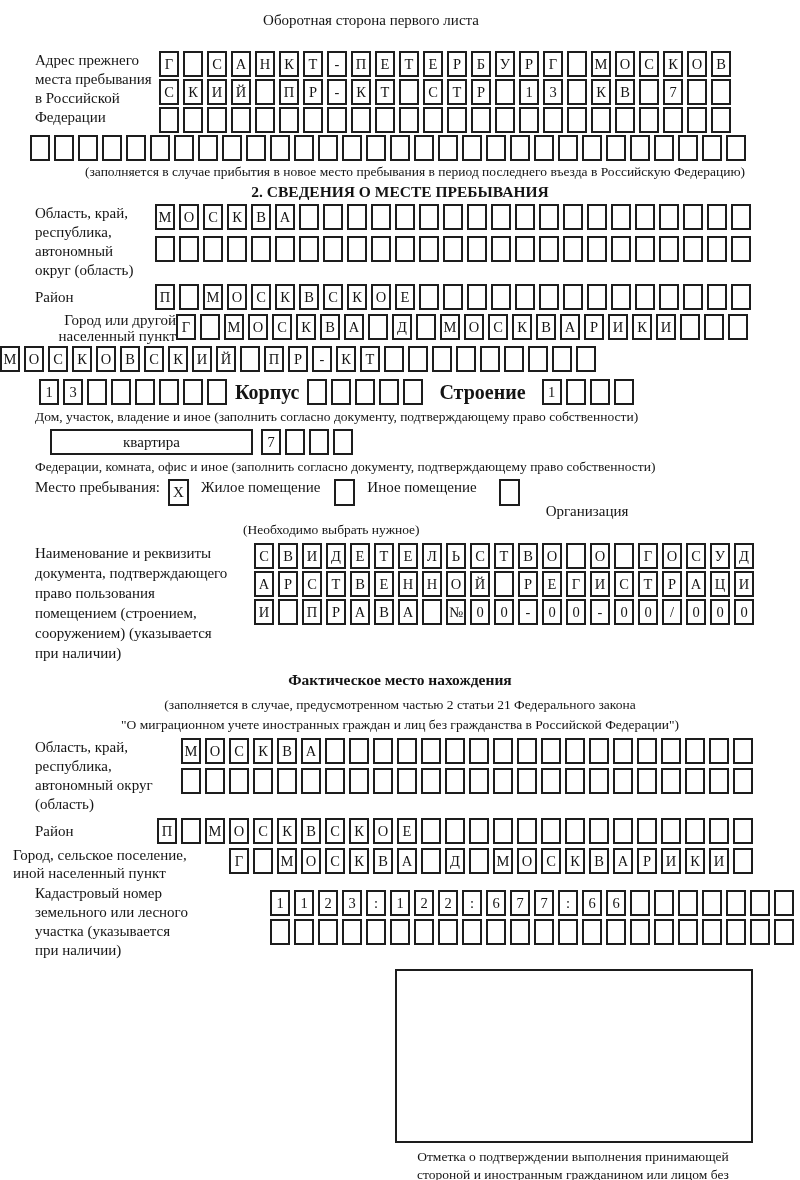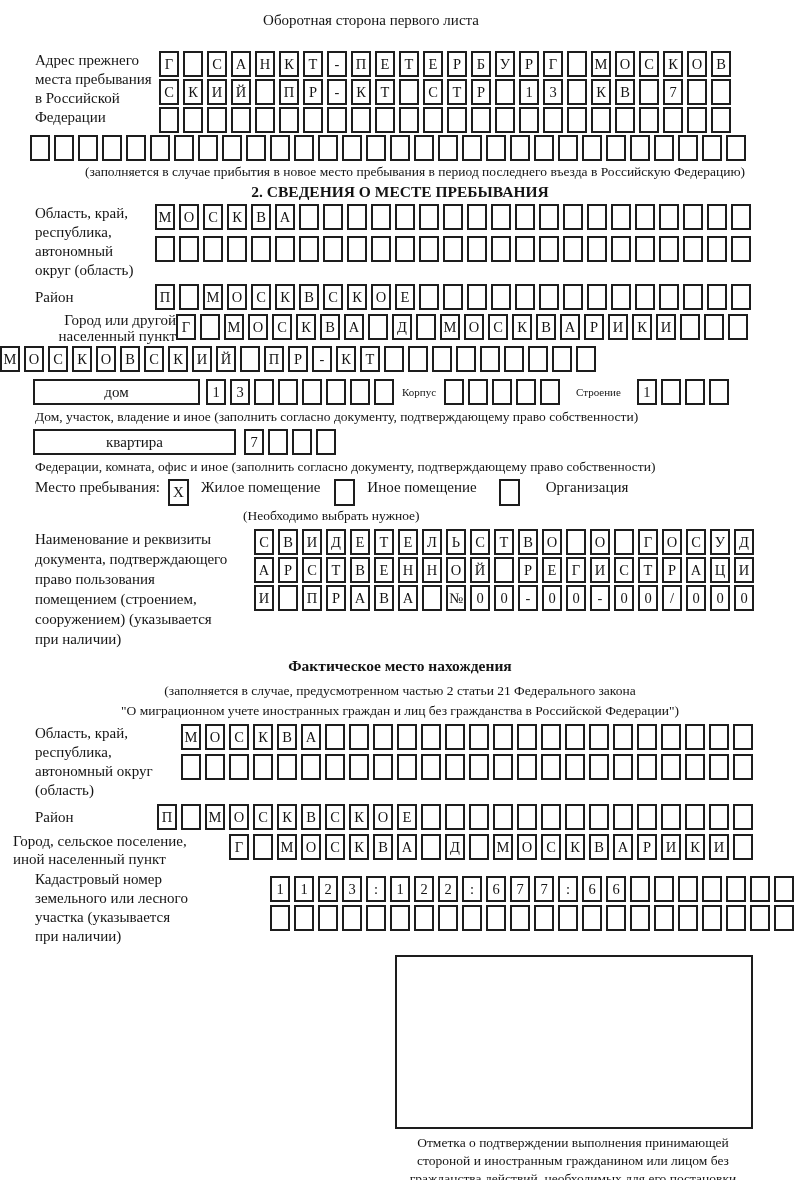--- a/index.html
+++ b/index.html
@@ -18,21 +18,21 @@
     font-size:14.5px;flex:0 0 auto;background:#fff;
   }
   .mb2{margin-bottom:2px;}
   .note{font-size:13.5px;line-height:16px;}
   .note-center{text-align:center;padding:0 10px 0 40px;}
   .sect-title{font-weight:bold;font-size:15.5px;text-align:center;}
   .wide-box{
     box-sizing:border-box;height:26px;border:2px solid #1d1d1d;
     display:flex;align-items:center;justify-content:center;font-size:15px;flex:0 0 auto;
   }
-  .inline-lbl{font-size:11px;line-height:26px;flex:0 0 auto;}
+  .inline-lbl{font-size:20px;line-height:26px;flex:0 0 auto;font-weight:bold;}
   .checkbox{
     box-sizing:border-box;width:21px;height:27px;border:2px solid #1d1d1d;
     display:inline-flex;align-items:center;justify-content:center;
     font-size:15px;flex:0 0 auto;background:#fff;
   }
   .mesto-row{display:flex;align-items:flex-start;margin-left:35px;font-size:15px;}
   .stamp-box{box-sizing:border-box;width:358px;height:174px;border:2px solid #1d1d1d;margin-left:395px;background:#fff;}
   .stamp-caption{width:430px;margin-left:358px;text-align:center;font-size:13.5px;line-height:18px;white-space:pre-line;}
 </style>
 </head>
@@ -311,23 +311,20 @@
       <span class="cell"></span>
       <span class="cell"></span>
       <span class="cell"></span>
       <span class="cell"></span>
       <span class="cell"></span>
       <span class="cell"></span>
     </div>
 </div>
 
 <div class="frow" style="margin-top:7px;margin-left:33px;">
-  <div class="wide-box" style="width:167px;">
-    <span>дом</span>
-  </div>
   <div class="cellrow" style="margin-left:6px;">
       <span class="cell">1</span>
       <span class="cell">3</span>
       <span class="cell"></span>
       <span class="cell"></span>
       <span class="cell"></span>
       <span class="cell"></span>
       <span class="cell"></span>
       <span class="cell"></span>
     </div>
@@ -342,41 +339,41 @@
   <div class="inline-lbl" style="margin:0 16px;">Строение</div>
   <div class="cellrow">
       <span class="cell">1</span>
       <span class="cell"></span>
       <span class="cell"></span>
       <span class="cell"></span>
     </div>
 </div>
 <div class="note" style="margin:4px 0 0 35px;">Дом, участок, владение и иное (заполнить согласно документу, подтверждающему право собственности)</div>
 
-<div class="frow" style="margin-top:4px;margin-left:33px;">
+<div class="frow" style="margin-top:4px;margin-left:50px;">
   <div class="wide-box" style="width:203px;">
     <span>квартира</span>
   </div>
   <div class="cellrow" style="margin-left:8px;">
       <span class="cell">7</span>
       <span class="cell"></span>
       <span class="cell"></span>
       <span class="cell"></span>
     </div>
 </div>
 <div class="note" style="margin:4px 0 0 35px;">Федерации, комната, офис и иное (заполнить согласно документу, подтверждающему право собственности)</div>
 
 <div class="mesto-row" style="margin-top:4px;">
   <span>Место пребывания:</span>
   <span class="checkbox" style="margin-left:8px;">X</span>
   <span style="margin-left:12px;">Жилое помещение</span>
   <span class="checkbox" style="margin-left:14px;"></span>
   <span style="margin-left:12px;">Иное помещение</span>
   <span class="checkbox" style="margin-left:22px;"></span>
-  <span style="margin-left:26px;">Организация</span>
+  <span style="margin-left:26px;margin-top:24px;">Организация</span>
 </div>
 <div class="note" style="margin:2px 0 0 243px;">(Необходимо выбрать нужное)</div>
 
 <div class="frow" style="margin-top:5px;">
   <div class="flabel" style="width:254px;line-height:20px;">Наименование и реквизиты
 документа, подтверждающего
 право пользования
 помещением (строением,
 сооружением) (указывается
 при наличии)</div>

